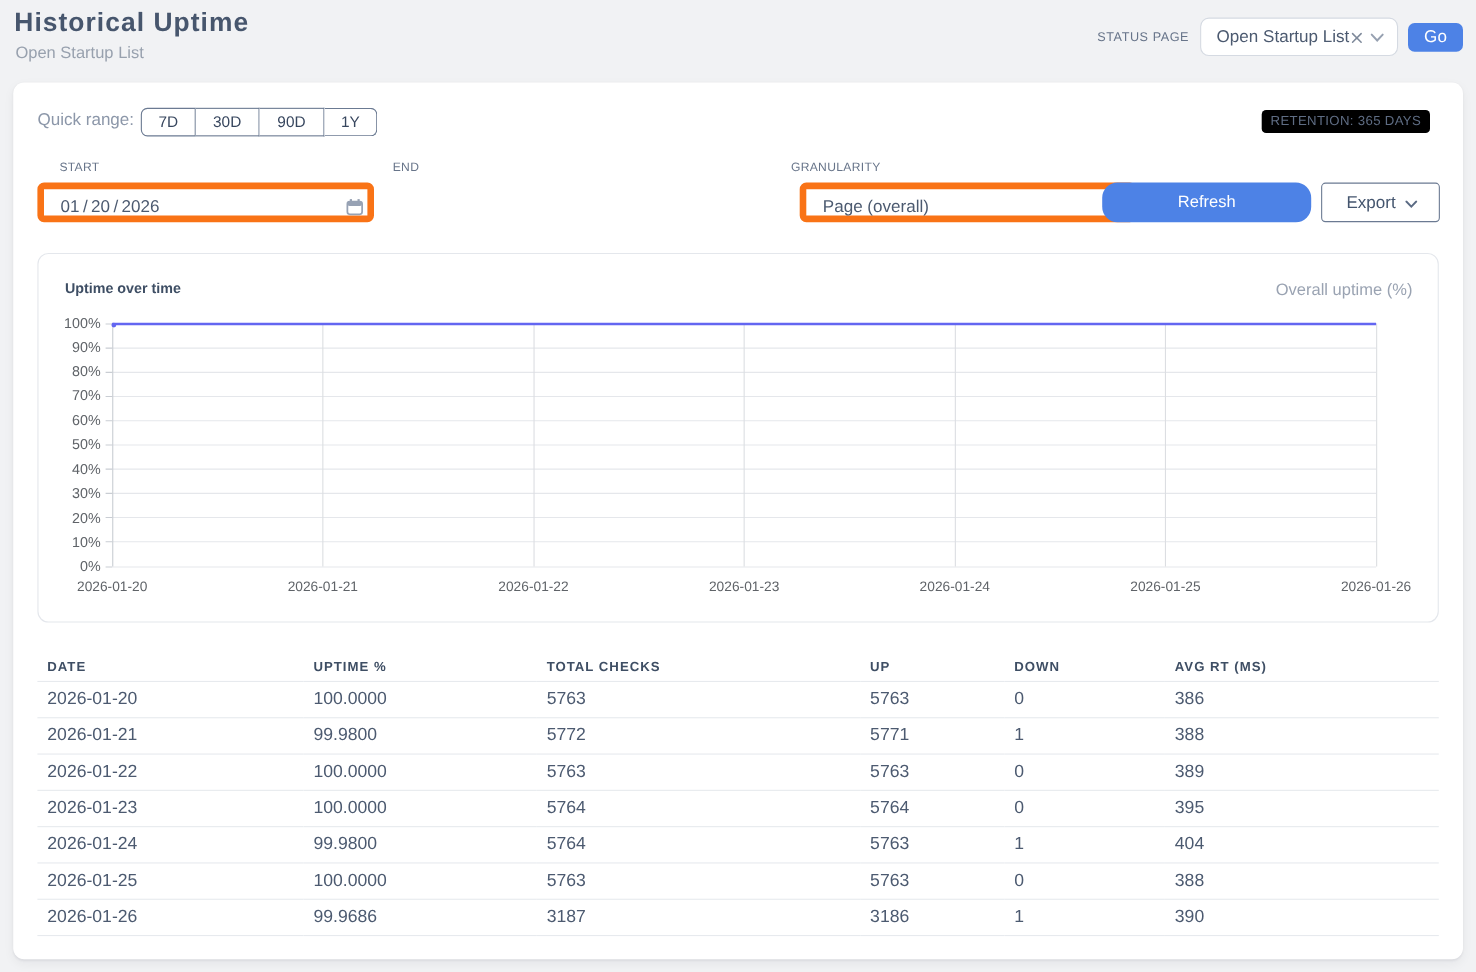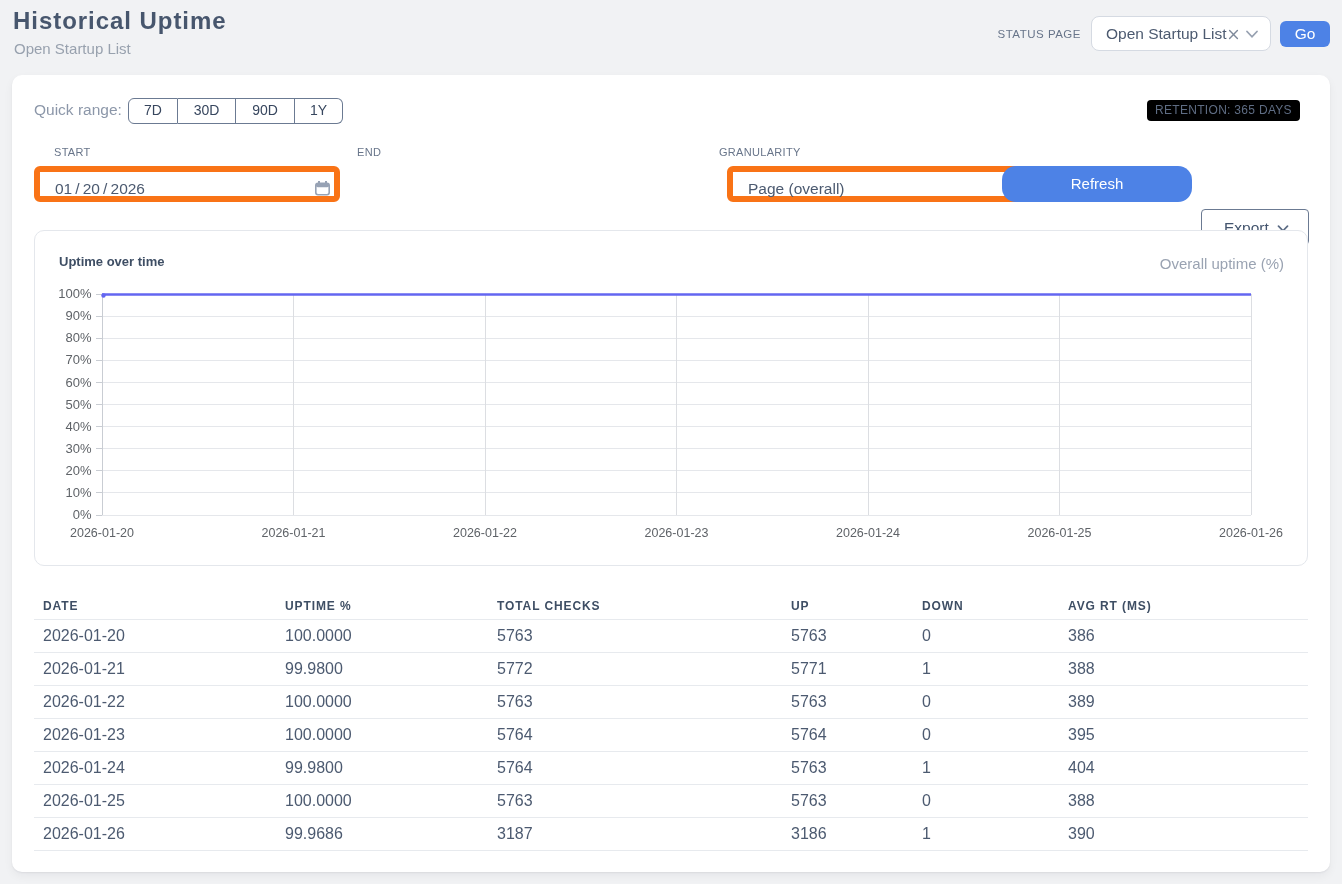--- a/index.html
+++ b/index.html
@@ -18,21 +18,21 @@
   .qlabel { left:34px; top:101px; font-size:15.5px; color:#8c97a9; }
   .seg { left:128px; top:98px; height:26px; display:flex; }
   .seg div { border:1px solid #6b7a92; border-left-width:0; font-size:14px; color:#37465e; line-height:23px; text-align:center; background:#fff; }
   .seg div:first-child { border-left-width:1px; border-radius:6px 0 0 6px; }
   .seg div:last-child { border-radius:0 6px 6px 0; }
   .badge { left:1147px; top:100px; width:153px; height:21px; background:#000000; border-radius:4px; font-size:12px; color:#5f6d84; letter-spacing:0.3px; text-align:center; line-height:21px; font-weight:400; }
   .flabel { top:146px; font-size:11px; color:#68758a; letter-spacing:0.3px; }
   .ctl { top:166px; height:36px; background:#fff; border:6px solid #f97316; border-radius:6px; }
   .ctl .val { position:absolute; left:15px; top:8px; font-size:15.5px; color:#4c5a70; }
   .refresh { left:1002px; top:166px; width:190px; height:36px; background:#4d82e6; border-radius:14px; color:#fff; font-size:15px; text-align:center; line-height:36px; }
-  .export { left:1201px; top:166px; width:108px; height:36px; background:#fff; border:1px solid #6b7a92; border-radius:4px;margin-top:43px; }
+  .export { left:1201px; top:166px; width:108px; height:36px; background:#fff; border:1px solid #6b7a92; border-radius:4px; }
   .export .txt { position:absolute; left:22px; top:8.5px; font-size:15.5px; color:#44556e; }
   .chartcard { left:34px; top:230px; width:1274px; height:336px; border:1px solid #e4e7ec; border-radius:10px; background:#fff; }
   .ctitle { left:59px; top:254px; font-size:13px; font-weight:700; color:#3e4e64; }
   .clegend { top:255px; right:58px; font-size:15px; color:#9aa3b2; }
   table.data { position:absolute; left:34px; top:590px; width:1274px; border-collapse:collapse; table-layout:fixed; }
   table.data th { font-size:12px; font-weight:700; color:#3e4e64; letter-spacing:0.9px; text-align:left; padding:9px 0 6px 9px; }
   table.data td { font-size:16px; color:#4c5a70; text-align:left; padding:0 0 0 9px; height:33px; border-top:1px solid #e7eaee; }
   table.data tr.last td { border-bottom:1px solid #e7eaee; }
 </style>
 </head>

